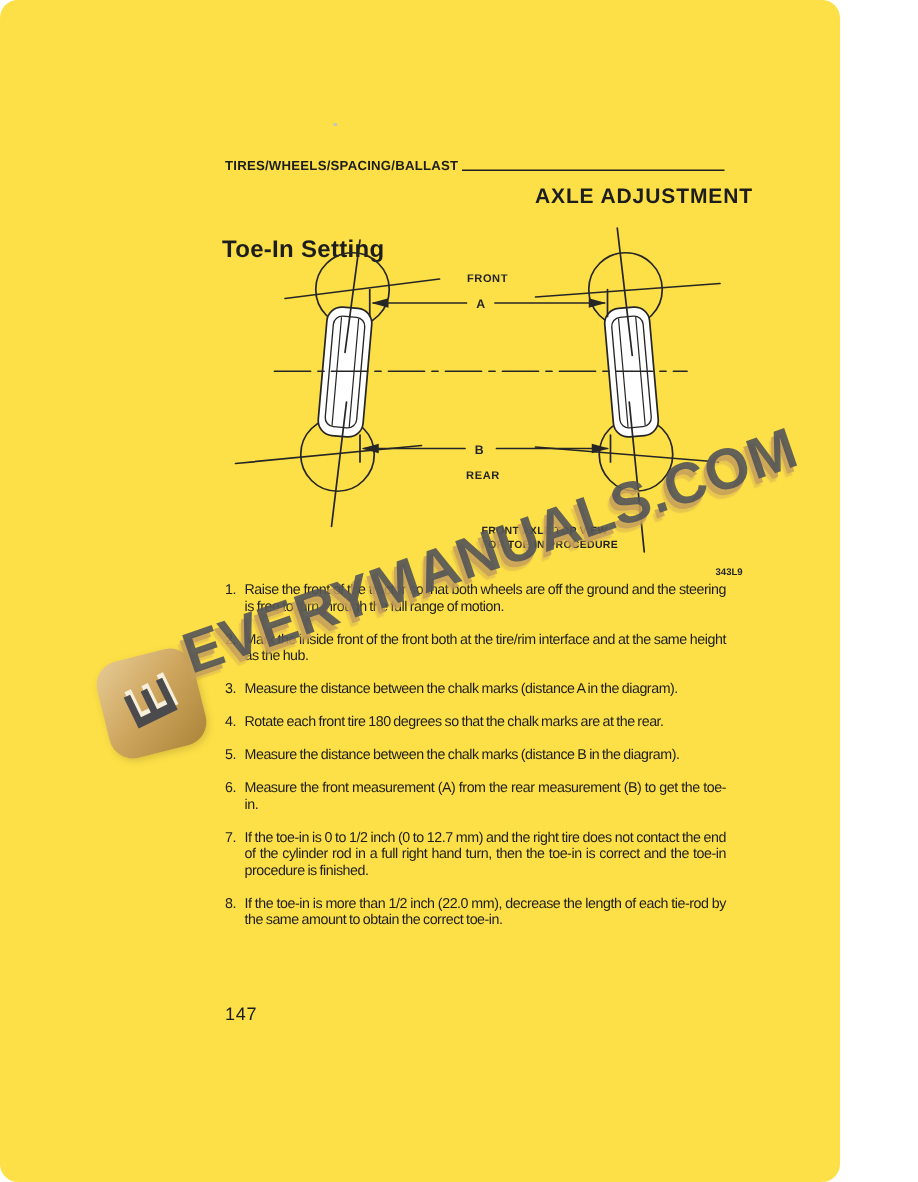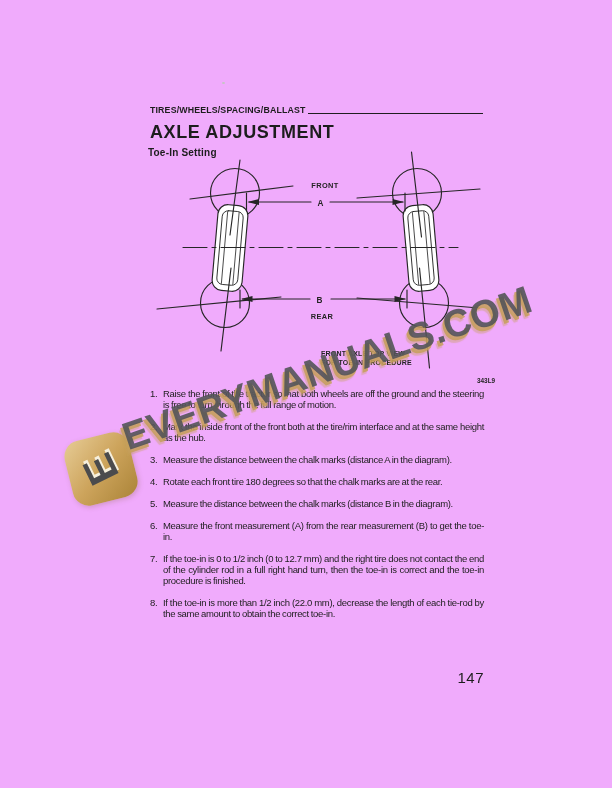--- a/index.html
+++ b/index.html
@@ -1,34 +1,34 @@
 <!DOCTYPE html>
 <html><head>
 <meta charset="utf-8">
 <style>
   html,body{margin:0;padding:0;background:#fff;}
-  .page{position:relative;width:612px;height:788px;background:#f0abfc;overflow:hidden;
-        font-family:"Liberation Sans",sans-serif;color:#1d1d1d;}
+  .page{position:relative;width:560px;height:788px;background:#fde047;overflow:hidden;
+        font-family:"Liberation Sans",sans-serif;color:#1d1d1d;border-radius:12px;}
   
   .section-header{position:absolute;left:150px;top:105px;width:333px;display:flex;align-items:flex-end;}
   .section-header .hdr-text{font-size:8.8px;font-weight:bold;letter-spacing:0.15px;white-space:nowrap;}
   .section-header .hdr-rule{flex:1;border-bottom:1.7px solid #1f1f1f;margin-bottom:1px;margin-left:2px;}
-  .doc-title{position:absolute;left:150px;top:122px;width:352px;text-align:left;
-             font-size:18px;font-weight:bold;letter-spacing:0.6px;}
-  .doc-subtitle{position:absolute;left:148px;top:147px;font-size:10px;font-weight:bold;letter-spacing:0.2px;}
+  .doc-title{position:absolute;left:150px;top:122px;width:352px;text-align:right;
+             font-size:14px;font-weight:bold;letter-spacing:0.6px;}
+  .doc-subtitle{position:absolute;left:148px;top:158px;font-size:16px;font-weight:bold;letter-spacing:0.2px;}
   
   .diagram{position:absolute;left:0;top:0;width:612px;height:788px;}
   .diagram text{font-family:"Liberation Sans",sans-serif;font-weight:bold;fill:#242424;}
   
   .steps{position:absolute;left:150px;top:388px;width:334px;}
   .step{display:flex;margin-bottom:11px;font-size:9.5px;line-height:11px;
         letter-spacing:-0.3px;word-spacing:-0.5px;}
   .step .num{width:13px;flex:none;}
   .step .txt{flex:1;text-align:justify;}
-  .page-number{position:absolute;left:150px;top:669px;width:334px;text-align:right;font-size:15px;letter-spacing:0.5px;}
+  .page-number{position:absolute;left:150px;top:669px;width:334px;text-align:left;font-size:12px;letter-spacing:0.5px;}
   .speck{position:absolute;left:222px;top:82px;width:3px;height:2px;background:#c4c4c4;border-radius:50%;}
   
   .wm-logo{position:absolute;left:68px;top:436px;width:66px;height:66px;border-radius:16px;
            background:linear-gradient(140deg,#e6cb95 0%,#cda45c 50%,#ab8438 100%);
            transform:rotate(-14deg);display:flex;align-items:center;justify-content:center;
            box-shadow:1px 2px 5px rgba(120,90,40,0.25);z-index:5;}
   .wm-logo .wm-letter{font-size:42px;font-weight:bold;color:#4b4b4d;line-height:1;
            transform:rotate(-102deg);text-shadow:3px 2px 0 #f6efdc;}
   .wm-text{position:absolute;left:130px;top:418px;height:38px;line-height:38px;
            font-size:38.5px;font-weight:bold;letter-spacing:0.5px;white-space:nowrap;

